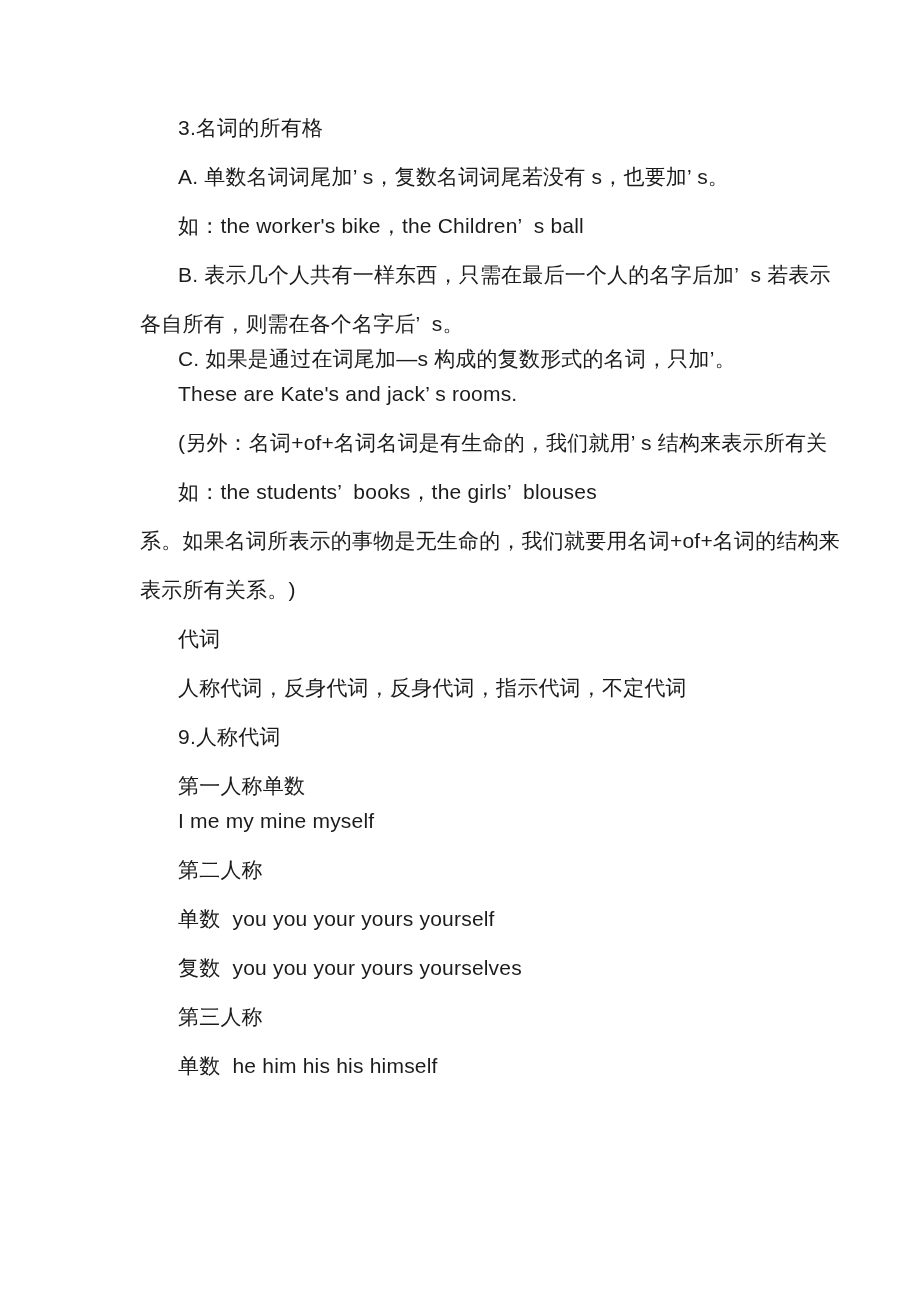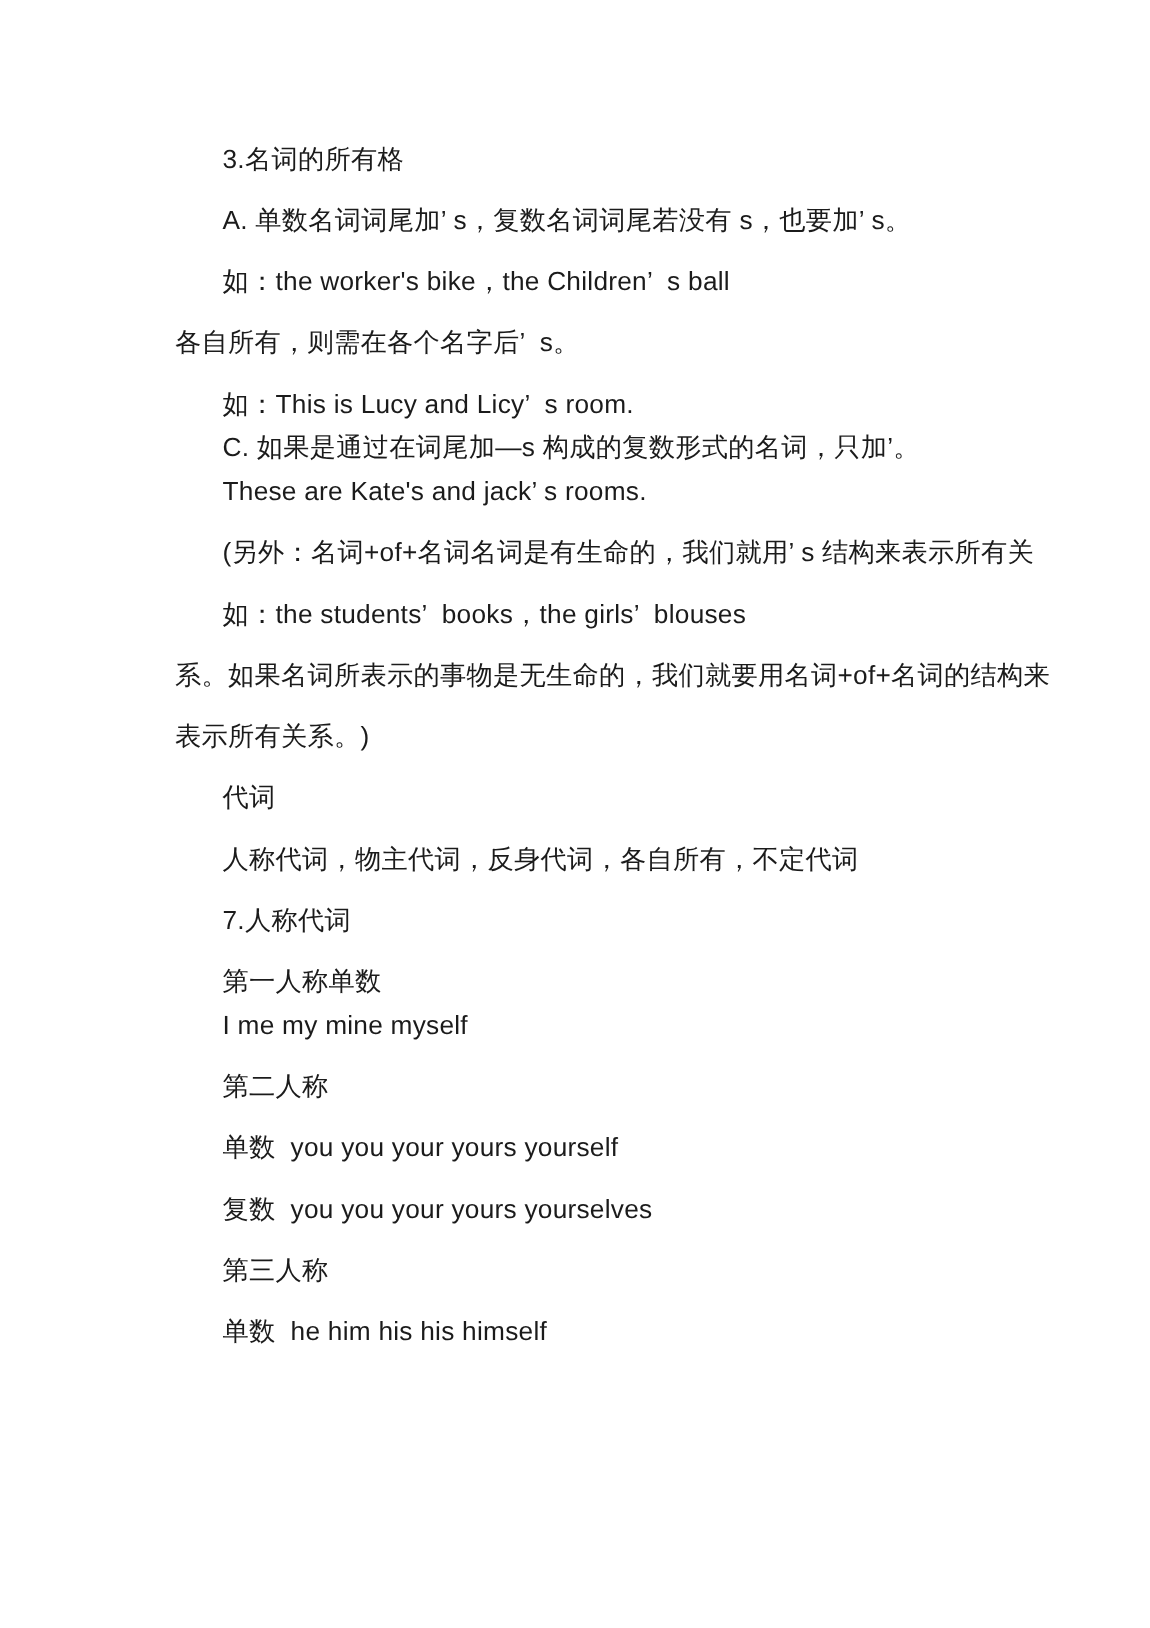--- a/index.html
+++ b/index.html
@@ -32,31 +32,31 @@
   .line.tight { margin-top: 7px; }
   .line.indent { text-indent: 38px; }
 </style>
 </head>
 <body>
 
 <div class="page">
   <p class="line first indent">3.名词的所有格</p>
   <p class="line indent">A. 单数名词词尾加’ s，复数名词词尾若没有 s，也要加’ s。</p>
   <p class="line indent">如：the worker's bike，the Children’  s ball</p>
+  <p class="line indent">B. 表示几个人共有一样东西，只需在最后一个人的名字后加’  s 若表示</p>
   <p class="line">各自所有，则需在各个名字后’  s。</p>
-  <p class="line indent">如：This is Lucy and Licy’  s room.</p>
   <p class="line tight indent">C. 如果是通过在词尾加—s 构成的复数形式的名词，只加’。</p>
   <p class="line tight indent">These are Kate's and jack’ s rooms.</p>
   <p class="line indent">(另外：名词+of+名词名词是有生命的，我们就用’ s 结构来表示所有关</p>
   <p class="line indent">如：the students’  books，the girls’  blouses</p>
   <p class="line">系。如果名词所表示的事物是无生命的，我们就要用名词+of+名词的结构来</p>
   <p class="line">表示所有关系。)</p>
   <p class="line indent">代词</p>
-  <p class="line indent">人称代词，物主代词，反身代词，各自所有，不定代词</p>
-  <p class="line indent">7.人称代词</p>
+  <p class="line indent">人称代词，反身代词，反身代词，指示代词，不定代词</p>
+  <p class="line indent">9.人称代词</p>
   <p class="line indent">第一人称单数</p>
   <p class="line tight indent">I me my mine myself</p>
   <p class="line indent">第二人称</p>
   <p class="line indent">单数  you you your yours yourself</p>
   <p class="line indent">复数  you you your yours yourselves</p>
   <p class="line indent">第三人称</p>
   <p class="line indent">单数  he him his his himself</p>
 </div>
 
 </body></html>

